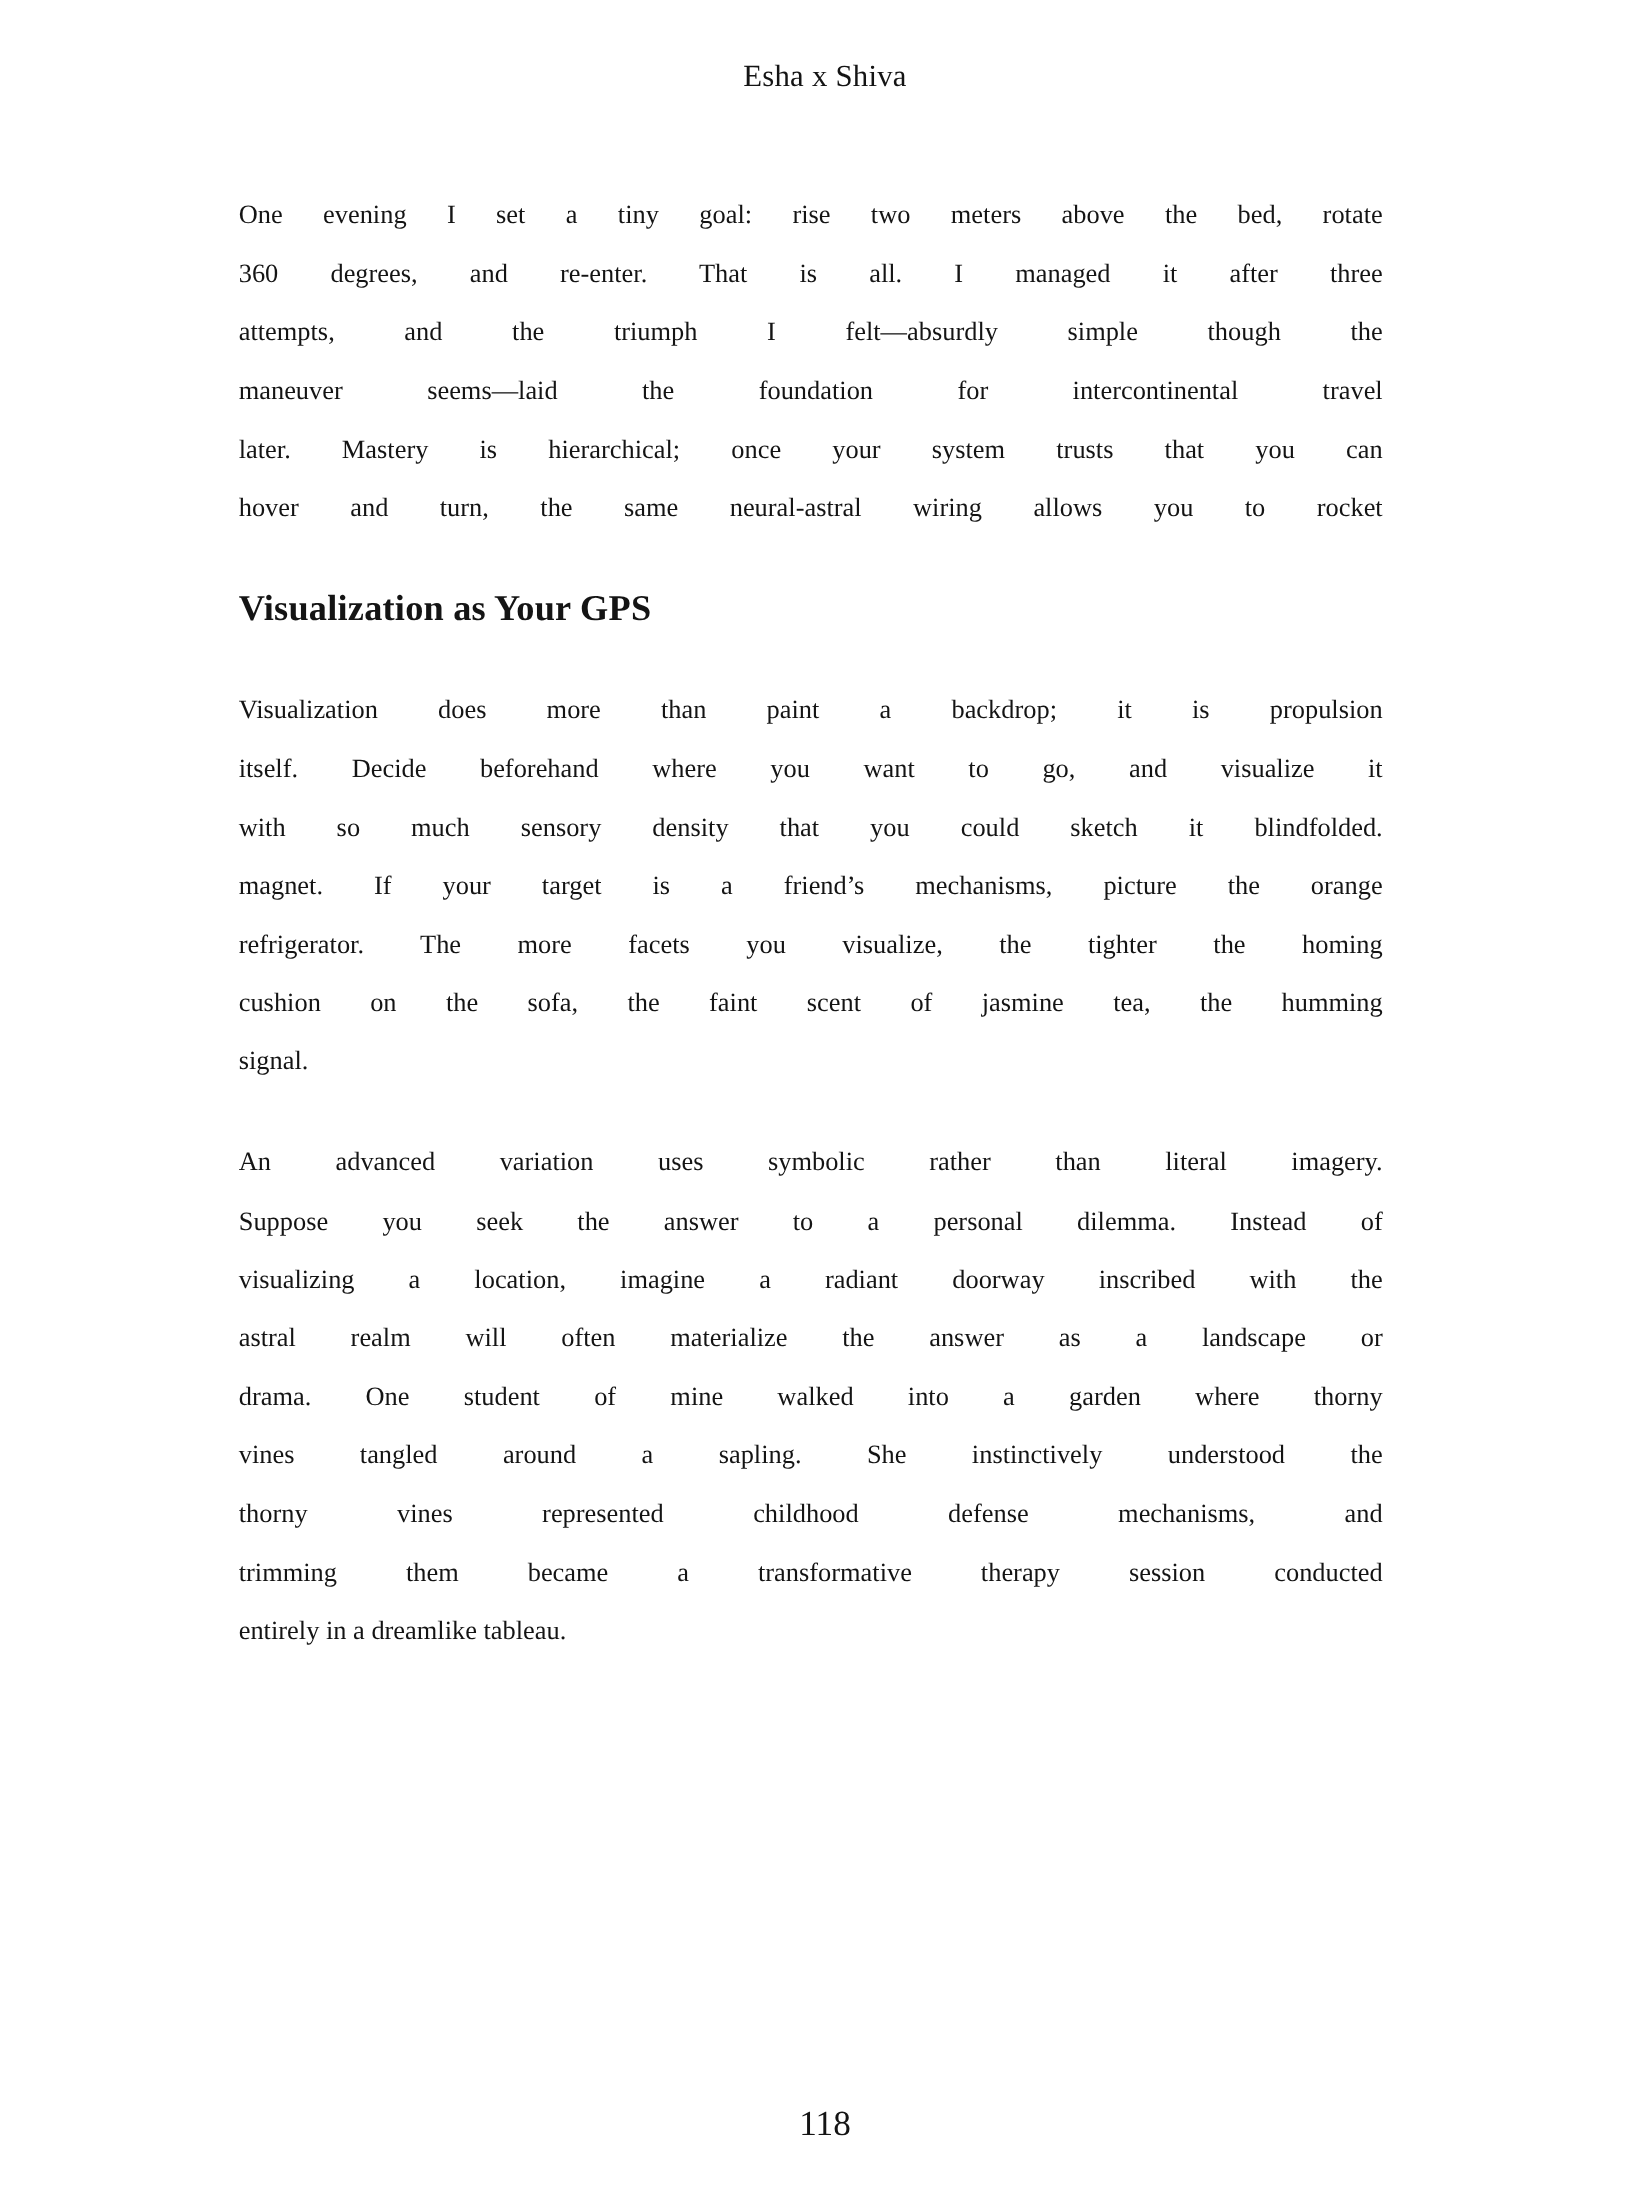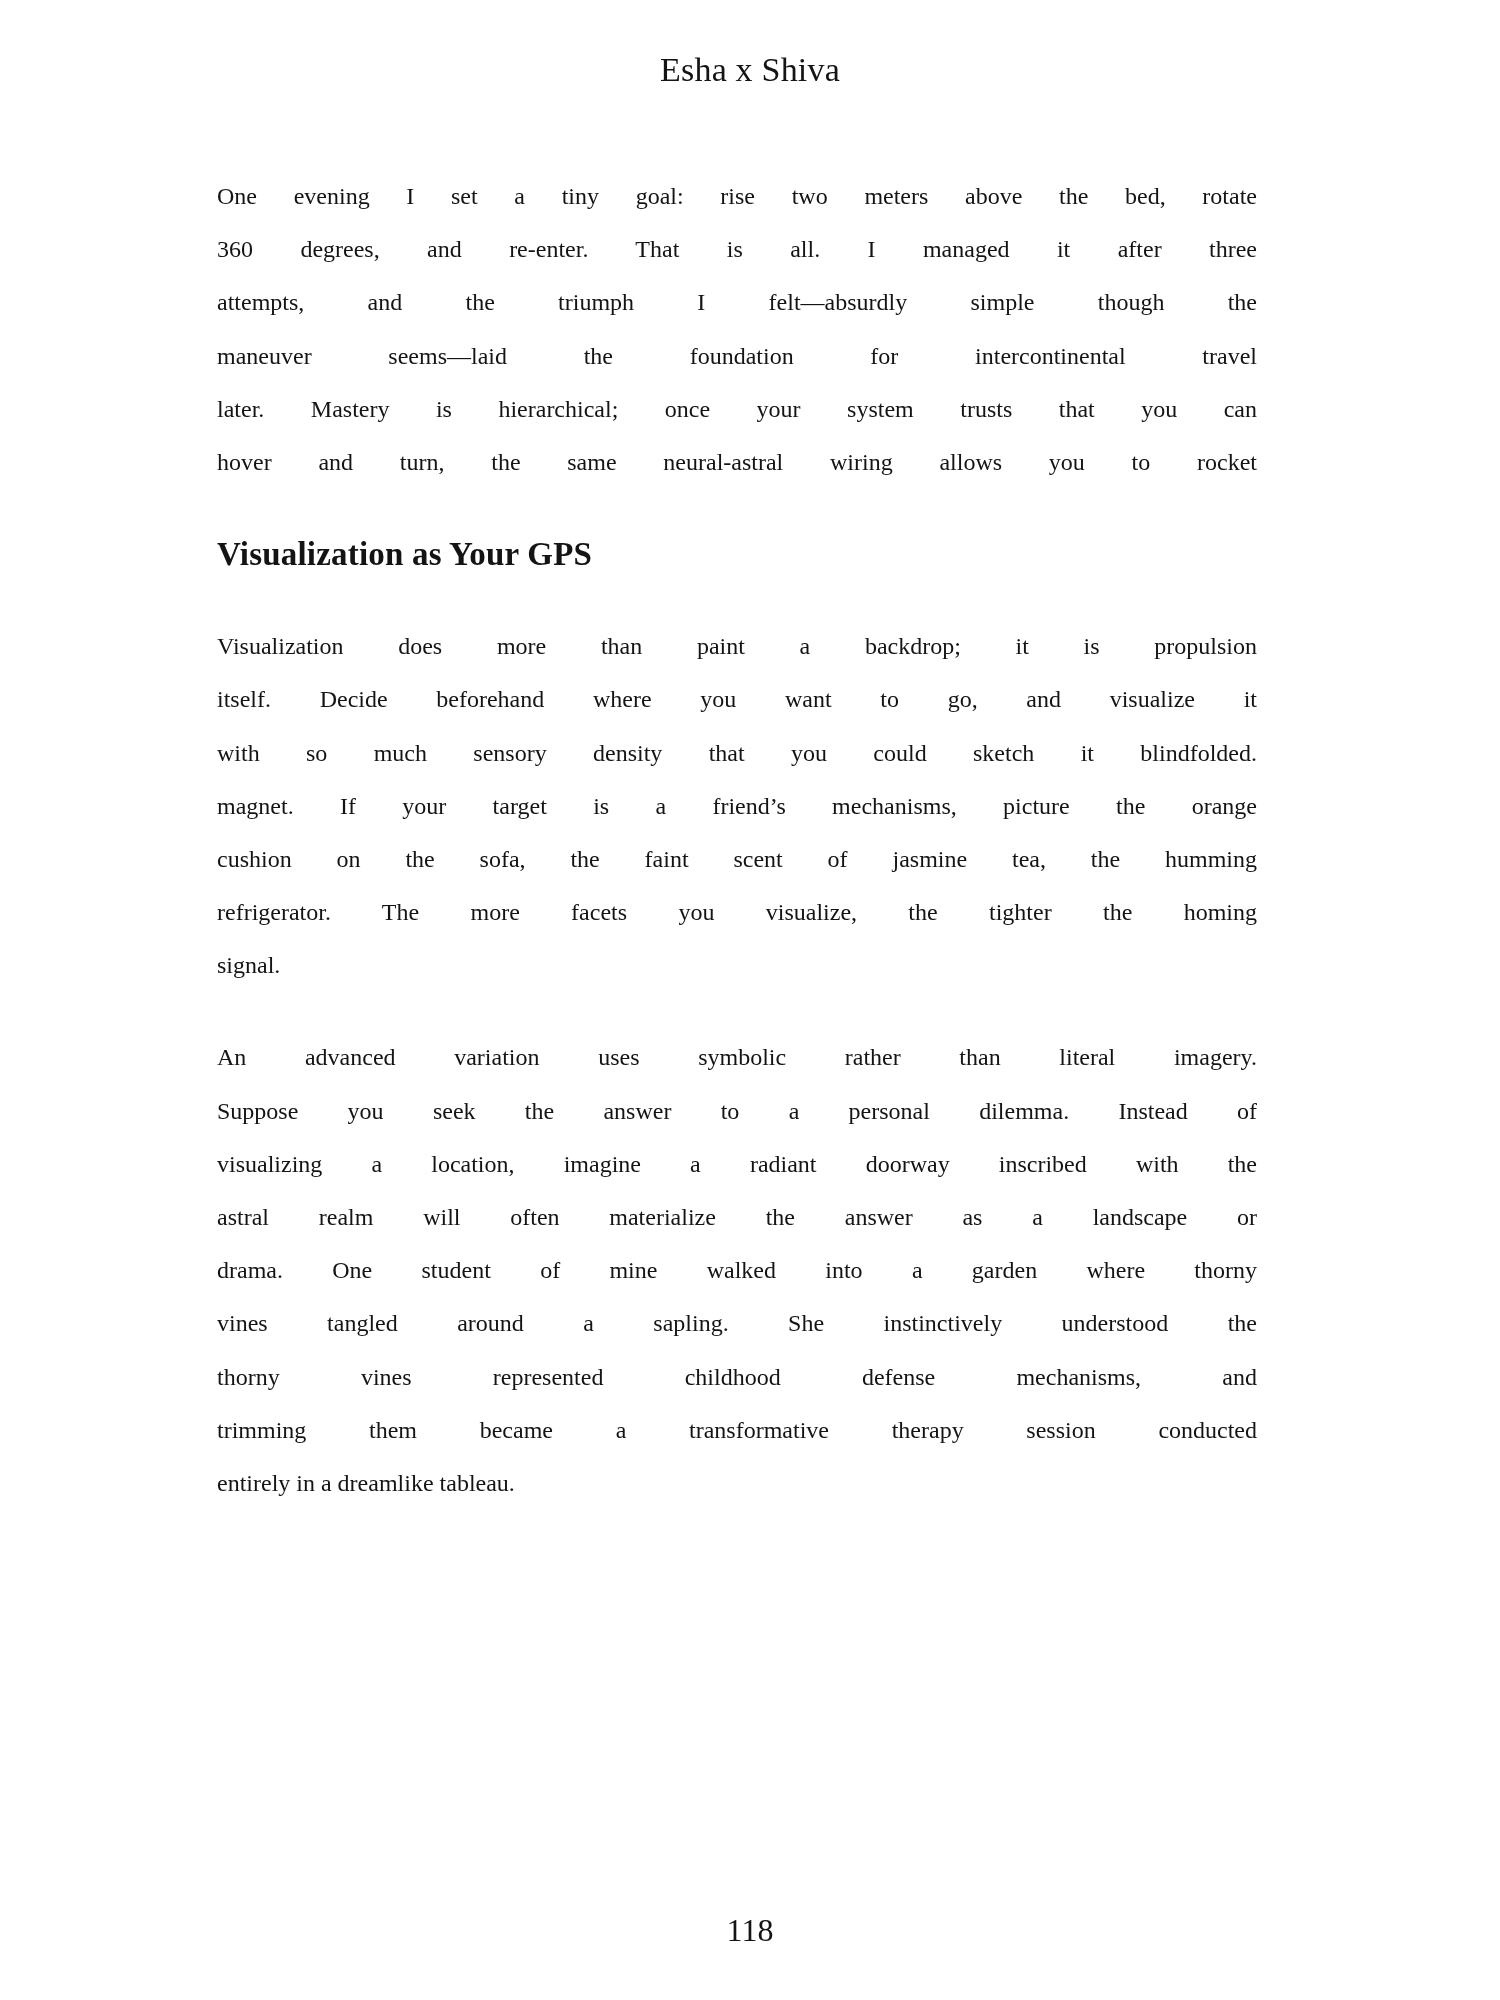--- a/index.html
+++ b/index.html
@@ -14,21 +14,21 @@
       overflow: hidden;
       font-family: "Liberation Serif", "DejaVu Serif", serif;
       color: #141414;
     }
     .running-head {
       position: absolute;
       top: 50px;
       left: 0;
       width: 1500px;
       text-align: center;
-      font-size: 34px;
+      font-size: 28px;
       line-height: 40px;
       letter-spacing: 0.2px;
     }
     .text-block {
       position: absolute;
       left: 217px;
       top: 170px;
       width: 1040px;
     }
     .line {
@@ -81,22 +81,22 @@
     <span class="line" style="display: block; width: 1040px;">hover and turn, the same neural-astral wiring allows you to rocket</span>
   </div>
 
   <div class="section-heading">Visualization as Your GPS</div>
 
   <div class="paragraph">
     <span class="line" style="display: block; width: 1040px;">Visualization does more than paint a backdrop; it is propulsion</span>
     <span class="line" style="display: block; width: 1040px;">itself. Decide beforehand where you want to go, and visualize it</span>
     <span class="line" style="display: block; width: 1040px;">with so much sensory density that you could sketch it blindfolded.</span>
     <span class="line" style="display: block; width: 1040px;">magnet. If your target is a friend’s mechanisms, picture the orange</span>
+    <span class="line" style="display: block; width: 1040px;">refrigerator. The more facets you visualize, the tighter the homing</span>
     <span class="line" style="display: block; width: 1040px;">cushion on the sofa, the faint scent of jasmine tea, the humming</span>
-    <span class="line" style="display: block; width: 1040px;">refrigerator. The more facets you visualize, the tighter the homing</span>
     <span class="line last" style="display: block; width: 1040px;">signal.</span>
   </div>
 
   <div class="paragraph">
     <span class="line" style="display: block; width: 1040px;">An advanced variation uses symbolic rather than literal imagery.</span>
     <span class="line" style="display: block; width: 1040px; font-family: Liberation Serif, serif;">Suppose you seek the answer to a personal dilemma. Instead of</span>
     <span class="line" style="display: block; width: 1040px;">visualizing a location, imagine a radiant doorway inscribed with the</span>
     <span class="line" style="display: block; width: 1040px;">astral realm will often materialize the answer as a landscape or</span>
     <span class="line" style="display: block; width: 1040px;">drama. One student of mine walked into a garden where thorny</span>
     <span class="line" style="display: block; width: 1040px;">vines tangled around a sapling. She instinctively understood the</span>

